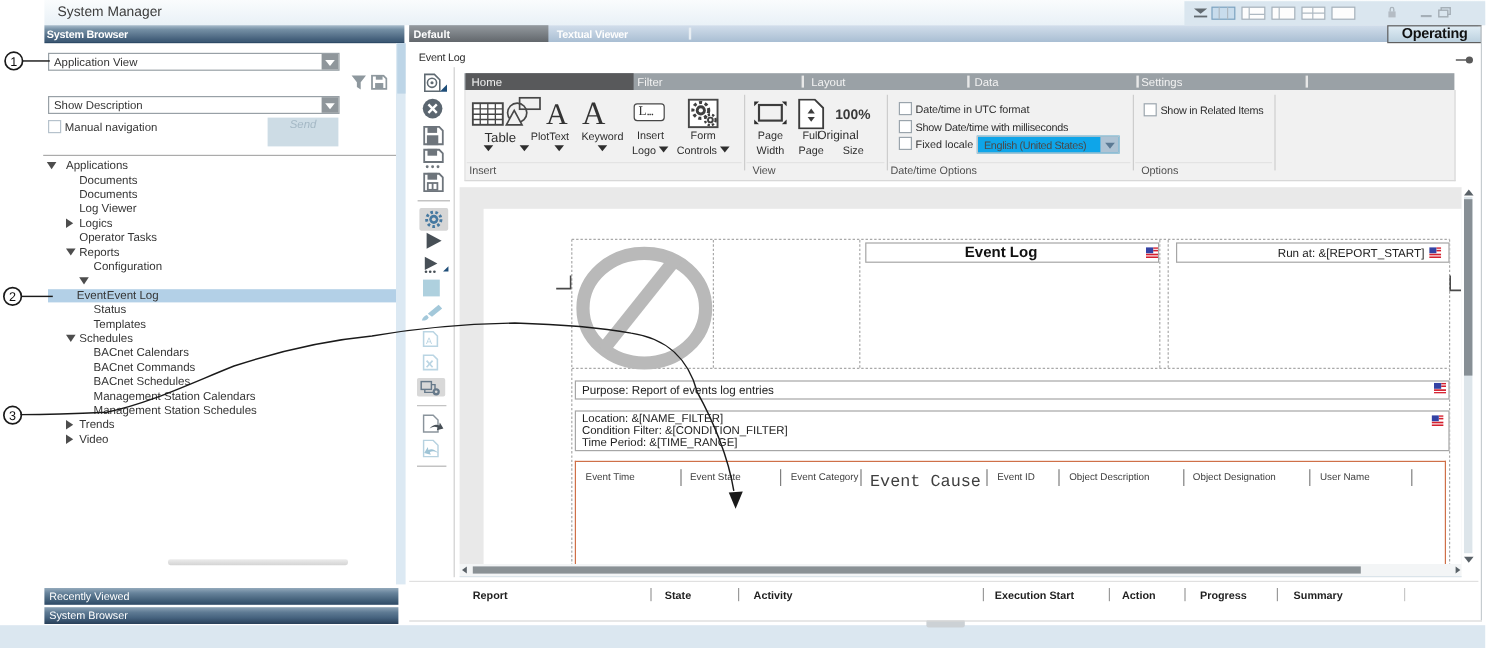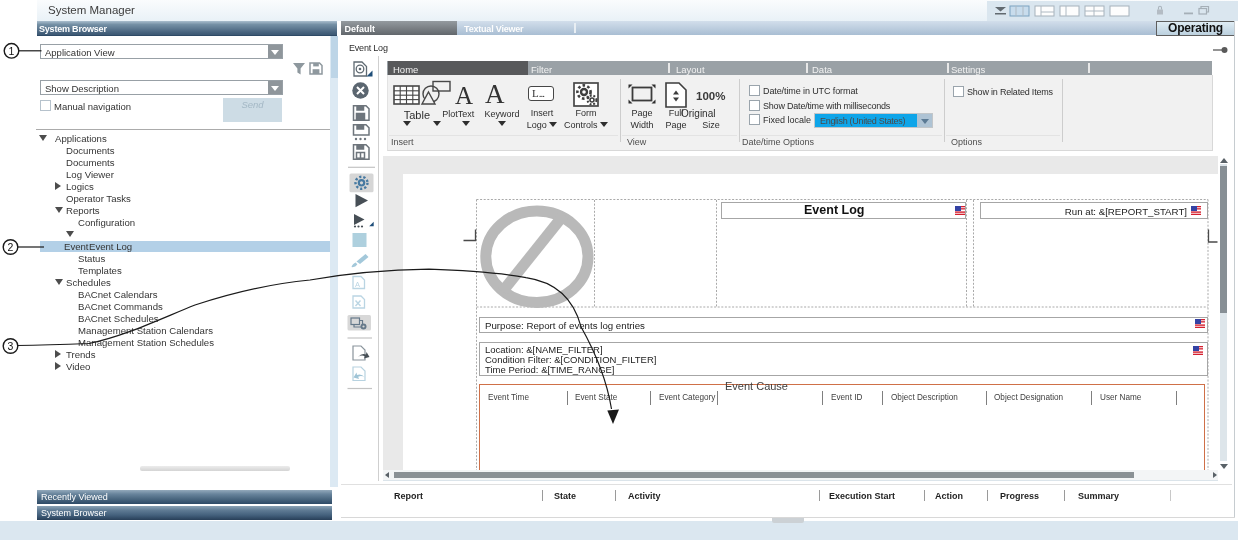--- a/index.html
+++ b/index.html
@@ -406,21 +406,21 @@
           <rect x="0" y="5.4" width="10" height="1.4" fill="#d5202f"></rect>
           <rect x="0" y="7.7" width="10" height="1.3" fill="#d5202f"></rect>
           <rect x="0" y="0" width="6" height="5" fill="#3442a4"></rect>
         </svg>
 </div>
 
 <div class="abs" style="left:478.5px;top:383.5px;width:724px;height:86.5px;border:1.5px solid #cf7048;border-bottom:none;background:#fff;"></div>
 <div class="abs" style="left:488px;top:392.5px;font-size:8.2px;color:#3f3f3f;">Event Time</div>
 <div class="abs" style="left:575px;top:392.5px;font-size:8.2px;color:#3f3f3f;">Event State</div>
 <div class="abs" style="left:659px;top:392.5px;font-size:8.2px;color:#3f3f3f;">Event Category</div>
-<div class="abs" style="left:725px;top:380px;font-size:11px;color:#3f3f3f;">Event Cause</div>
+<div class="abs" style="left:725px;top:394px;font-size:14px;color:#3f3f3f;font-family:Liberation Mono, monospace;">Event Cause</div>
 <div class="abs" style="left:831px;top:392.5px;font-size:8.2px;color:#3f3f3f;">Event ID</div>
 <div class="abs" style="left:891px;top:392.5px;font-size:8.2px;color:#3f3f3f;">Object Description</div>
 <div class="abs" style="left:994px;top:392.5px;font-size:8.2px;color:#3f3f3f;">Object Designation</div>
 <div class="abs" style="left:1100px;top:392.5px;font-size:8.2px;color:#3f3f3f;">User Name</div>
 <div class="abs" style="left:566.5px;top:390.5px;width:1.2px;height:14px;background:#7f7f7f;"></div>
 <div class="abs" style="left:650px;top:390.5px;width:1.2px;height:14px;background:#7f7f7f;"></div>
 <div class="abs" style="left:716.5px;top:390.5px;width:1.2px;height:14px;background:#7f7f7f;"></div>
 <div class="abs" style="left:821.5px;top:390.5px;width:1.2px;height:14px;background:#7f7f7f;"></div>
 <div class="abs" style="left:882px;top:390.5px;width:1.2px;height:14px;background:#7f7f7f;"></div>
 <div class="abs" style="left:985.5px;top:390.5px;width:1.2px;height:14px;background:#7f7f7f;"></div>

